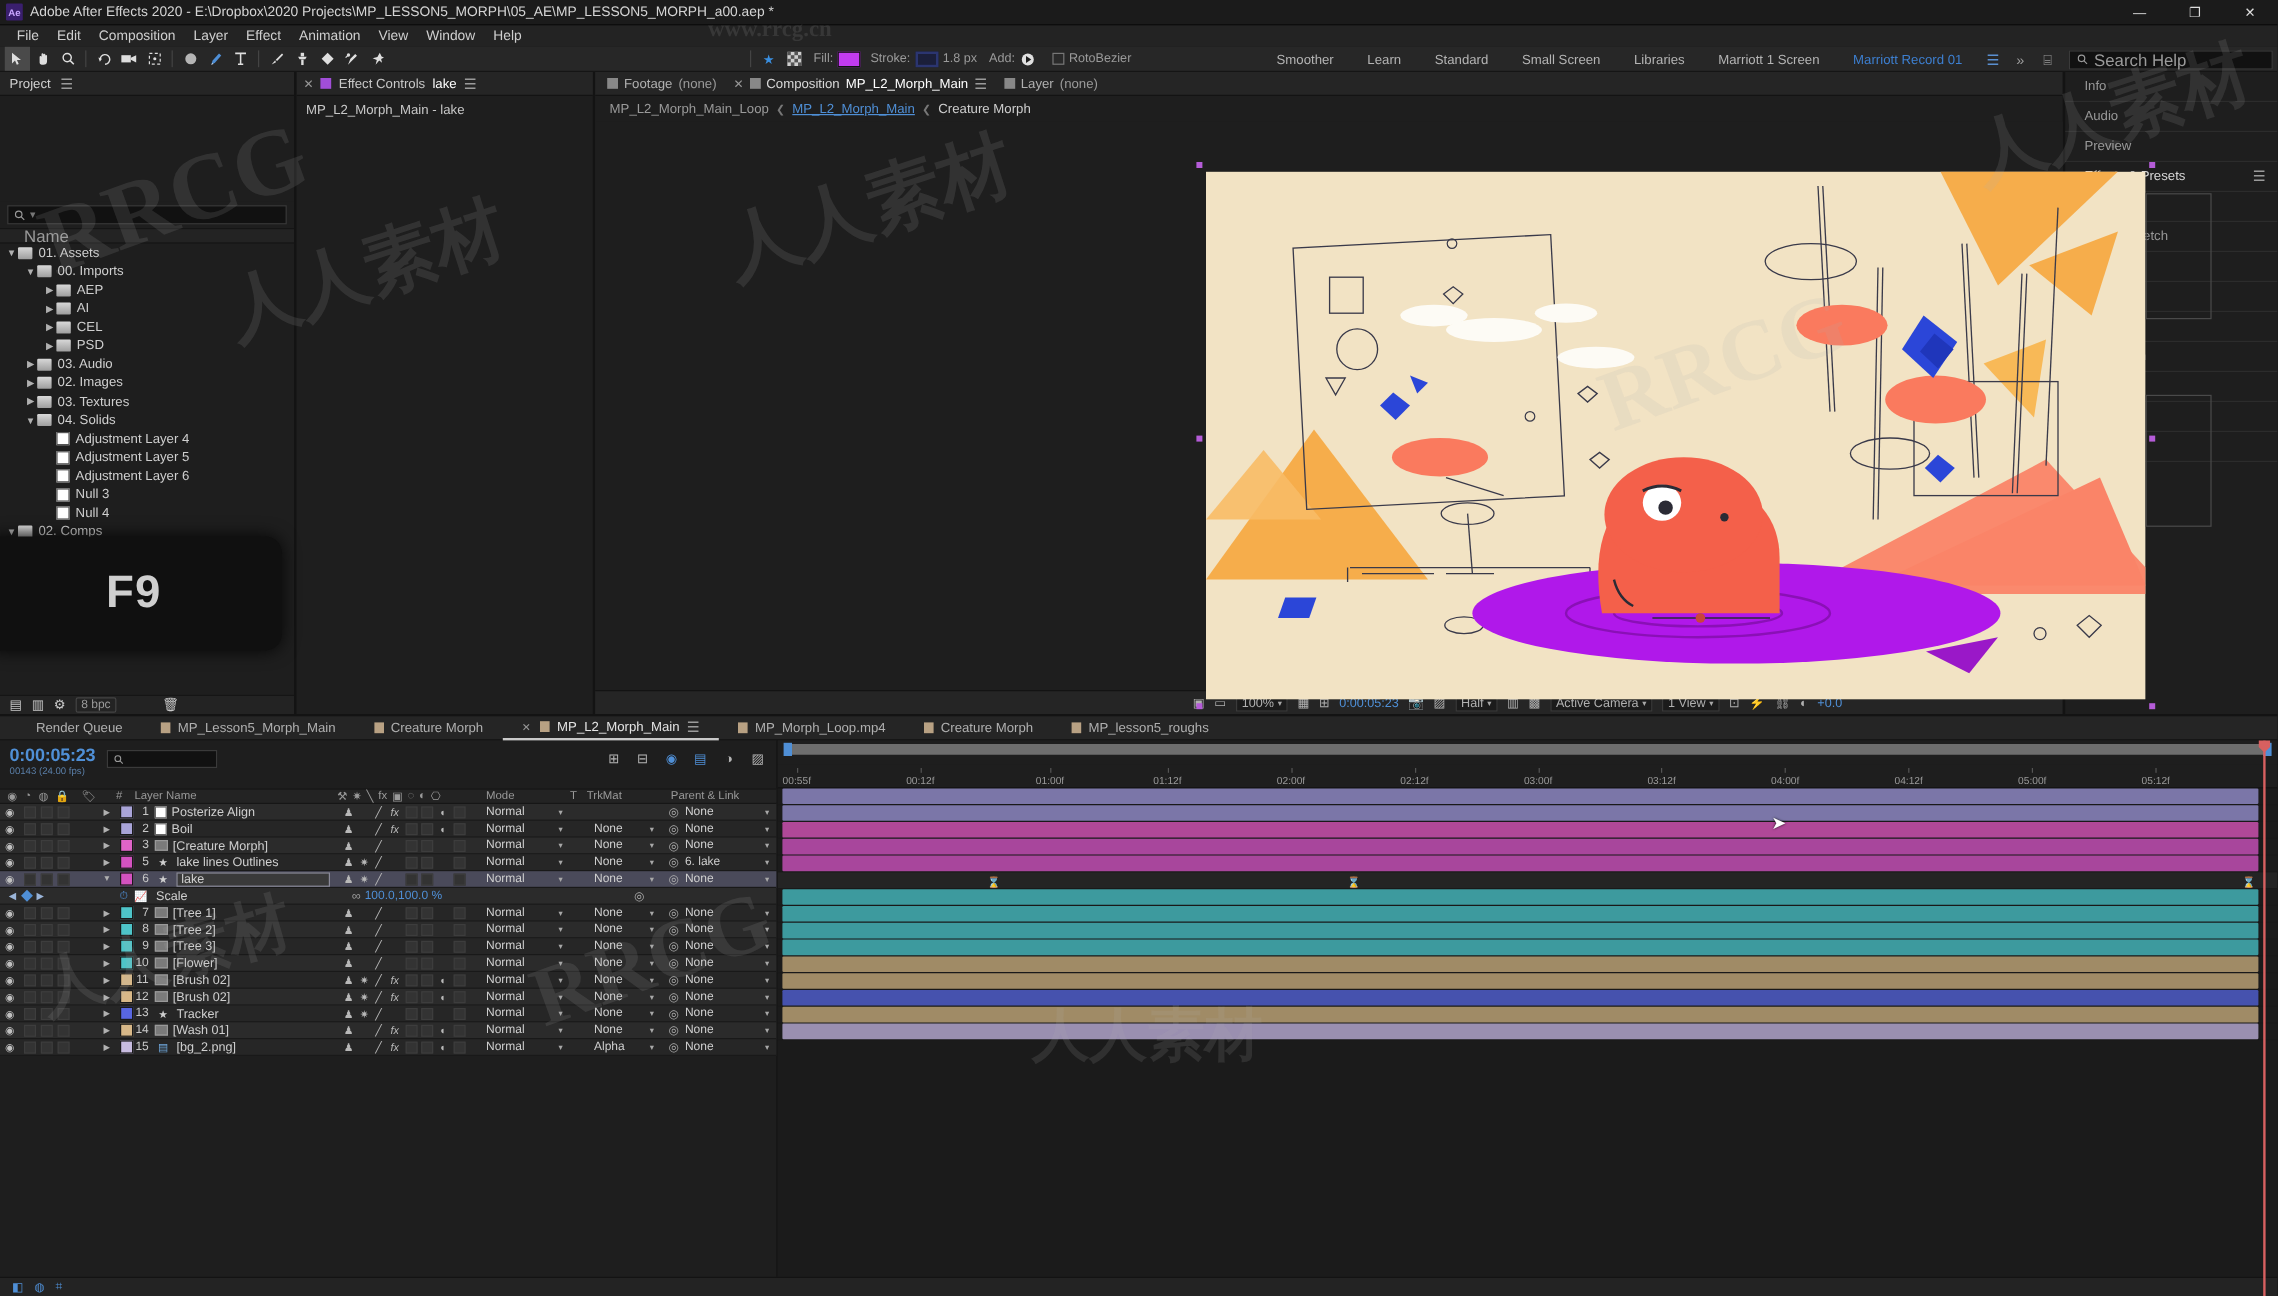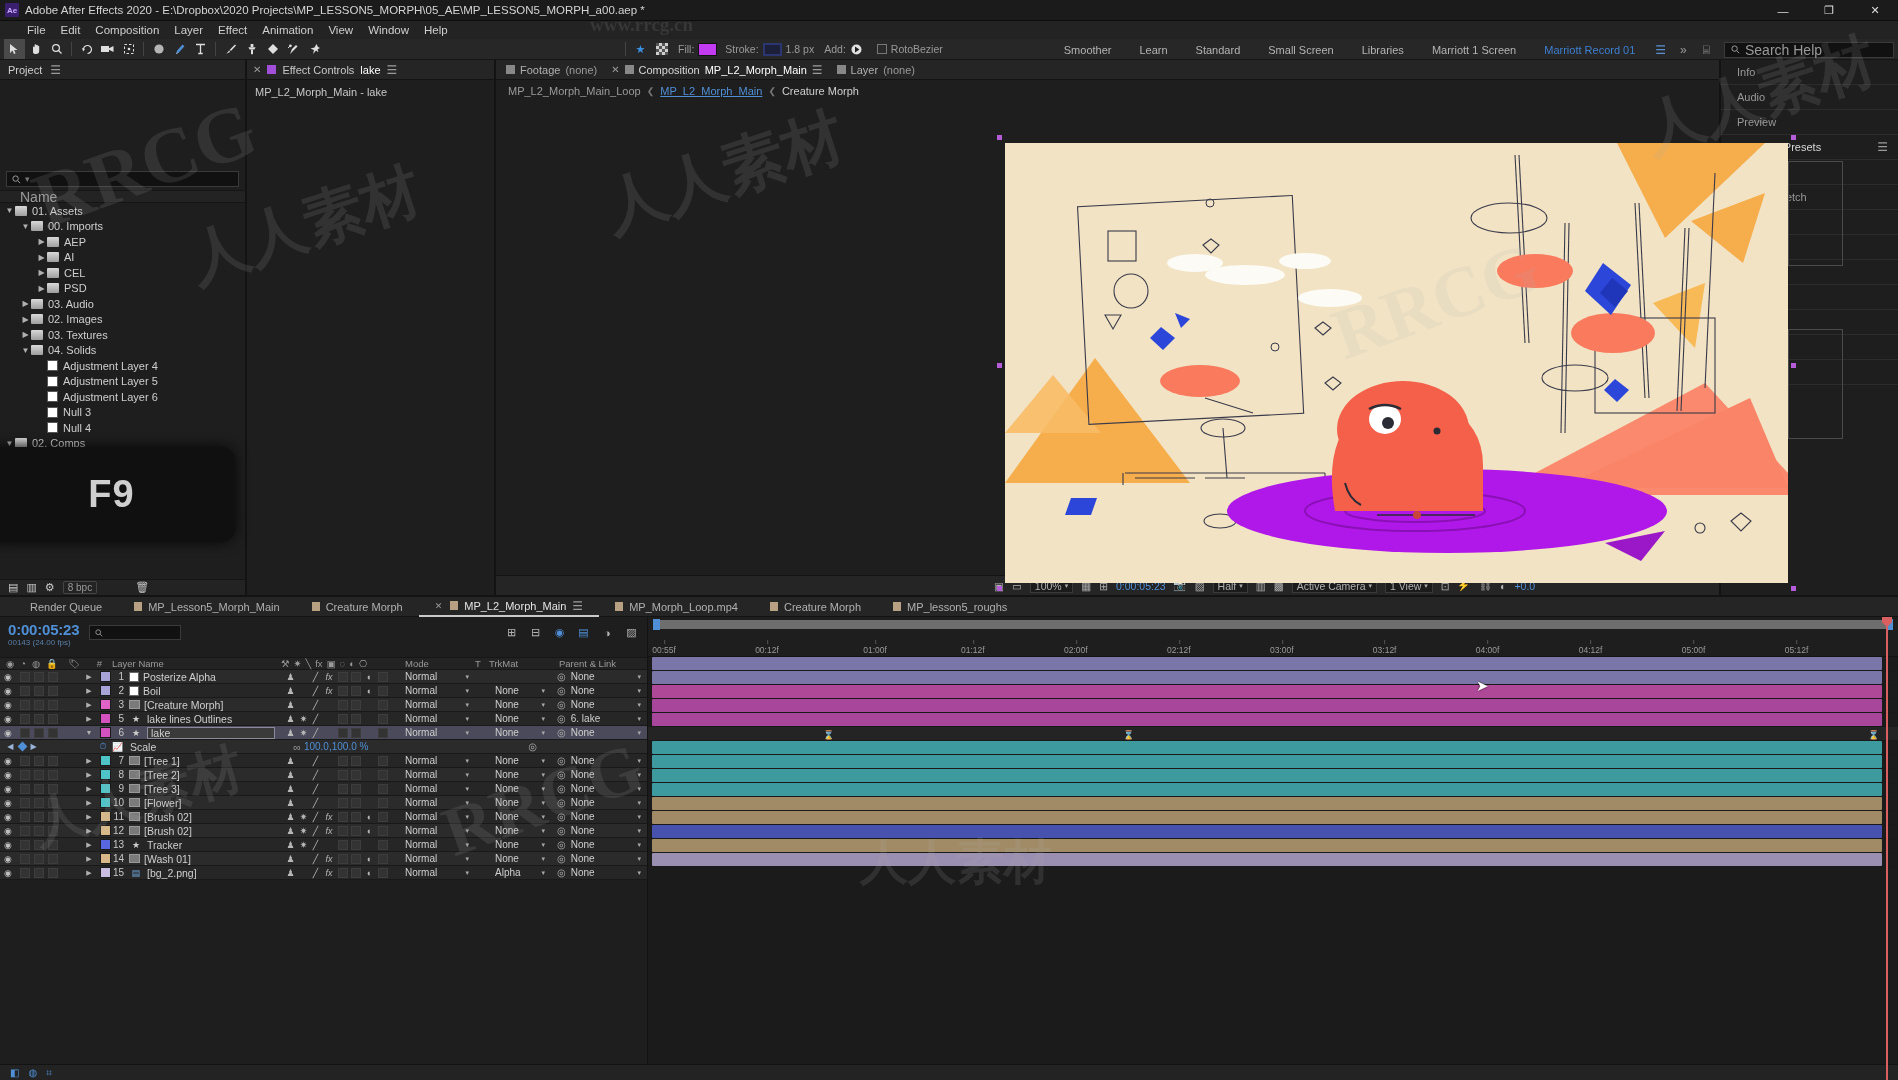--- a/index.html
+++ b/index.html
@@ -21,21 +21,21 @@
   .ae-logo{
     width:14px;height:14px;margin:0 6px 0 5px;background:#3a1f6e;color:#c9a6ff;
     font-size:8px;font-weight:bold;display:flex;align-items:center;justify-content:center;
     border-radius:1px;
   }
   .title-text{ font-size:11.5px; color:#d4d4d4; white-space:nowrap;}
   .win-btns{ position:absolute; right:0; top:0; display:flex; height:21px;}
   .win-btn{ width:46px;height:21px;display:flex;align-items:center;justify-content:center;color:#ddd;font-size:11px;}
 
   
-  .menubar{ height:18px; background:#232323; display:flex; align-items:center; padding-left:20px; gap:1px;}
+  .menubar{ height:18px; background:#232323; display:flex; align-items:center; padding-left:7px; gap:1px;}
   .menu-item{ padding:1px 7px; font-size:11.5px; color:#cfcfcf; cursor:default;}
 
   
   .toolbar{
     height:21px;background:#272727;display:flex;align-items:center;
     border-bottom:1px solid #151515; position:relative;
   }
   .tool{
     width:21px;height:20px;display:flex;align-items:center;justify-content:center;
     color:#cfcfcf; font-size:11px;
@@ -823,21 +823,21 @@
               <span class="eye">◉</span>
               <span class="cellgrp">
                 <span class="sq"></span>
                 <span class="sq"></span>
                 <span class="sq"></span>
               </span>
               <span class="ltw">▶</span>
               <span class="lcolor" style="background:#a9a4d8"></span>
               <span class="lnum">1</span>
               <span class="licon" style="background:#fff;width:10px;height:10px;border:1px solid #666"></span>
-              <span class="lname">Posterize Alpha</span>
+              <span class="lname">Posterize Align</span>
               <span class="lsw">
                 <span style="width:11px;text-align:center">♟</span>
                 <span style="width:9px;text-align:center"></span>
                 <span style="width:9px;text-align:center">╱</span>
                 <span style="width:12px;text-align:center"><i style="font-style:italic">fx</i></span>
                 <span class="sq"></span>
                 <span class="sq"></span>
                 <span style="width:11px;text-align:center">◐</span>
                 <span class="sq"></span>
               </span>

